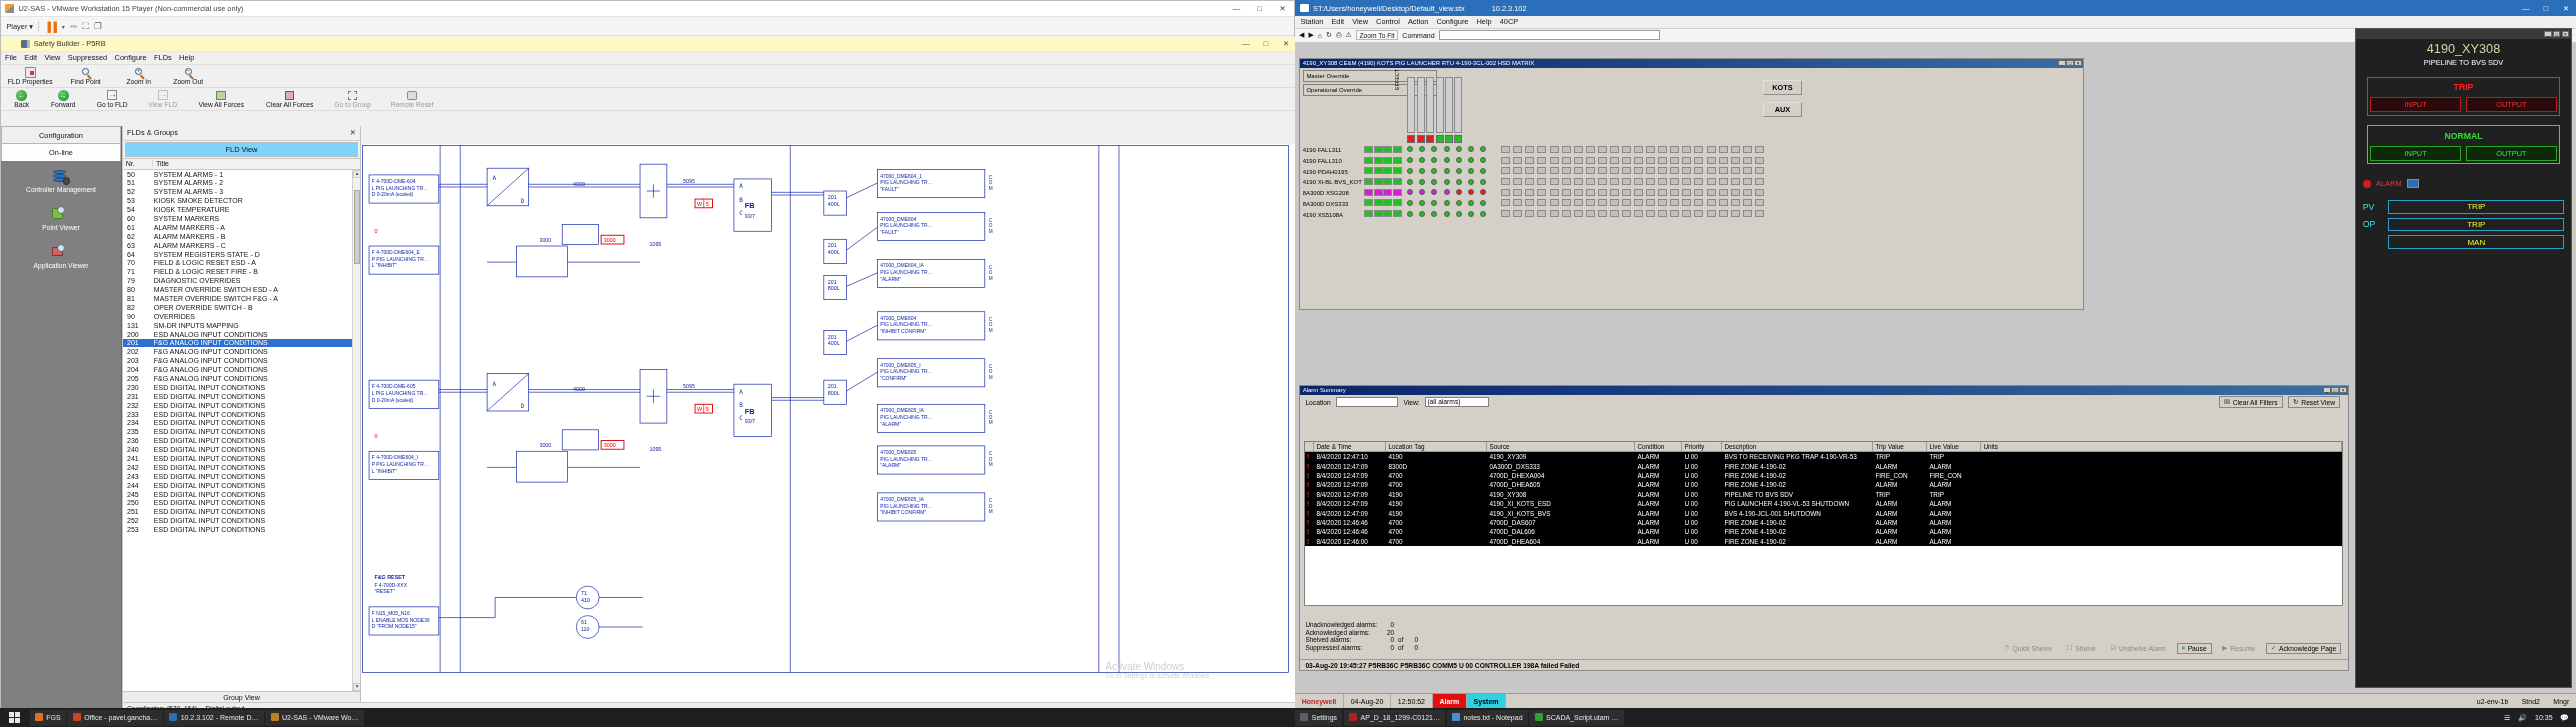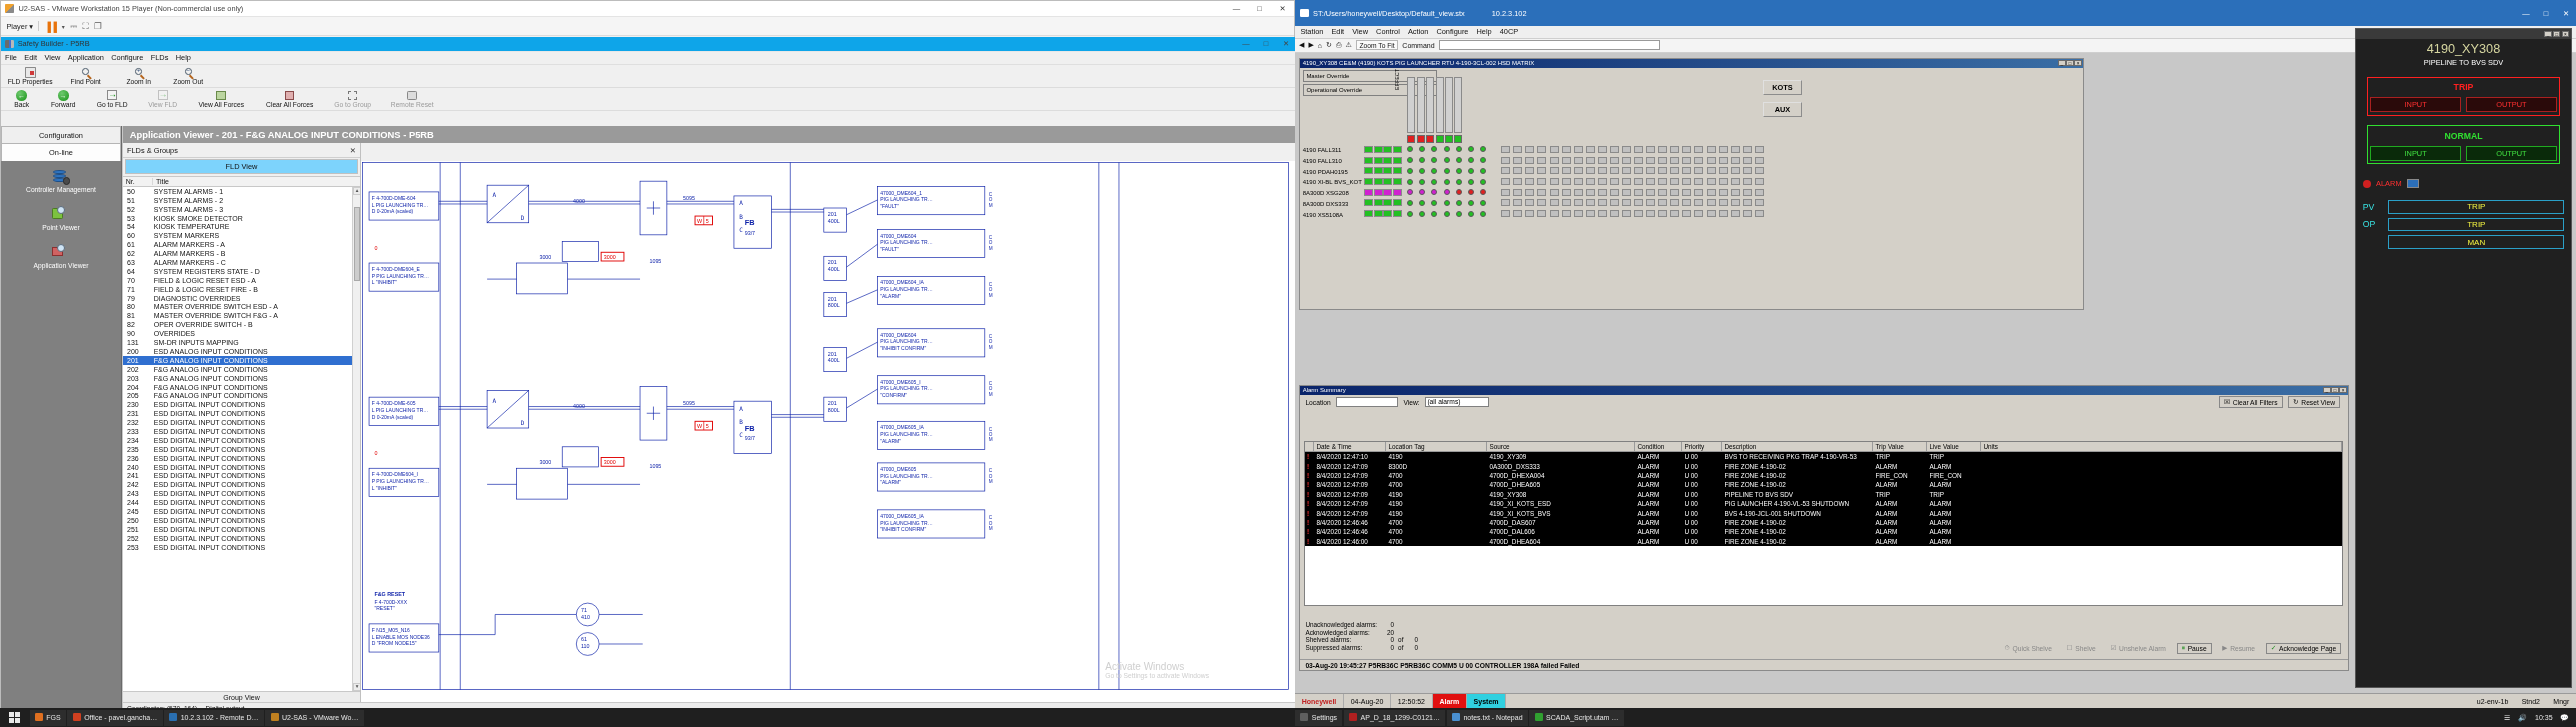--- a/index.html
+++ b/index.html
@@ -40,21 +40,21 @@
   .pl-sep { width:0.7px; height:10.7px; background:#ccc; }
   .pause-ico { color: #e8730c; font-size: 9.4px; letter-spacing: -0.7px; font-weight: bold;}
   .pl-ico { font-size: 8.7px; color: #5a5a5a; }
 
   
   #sb-app {
     position: absolute; left: 0; top: 36px; width: 1295px; height: 676px;
     background: #f0f0f0;
   }
   #sb-title {
-    height: 14.8px; background:#0ea5e9; display:flex; align-items:center; padding-left:4px;
+    height: 14.8px; background:#fef9c3; display:flex; align-items:center; padding-left:20px;
     border-bottom:0.7px solid #e8e8e8;
   }
   #sb-title .sb-ico {
     width:8.7px;height:7.4px;margin-right:4px;border-radius:1.3px;
     background:linear-gradient(90deg,#6b6b6b 0 40%, #3f6fd0 40% 70%, #b8b8b8 70% 100%);
   }
   #sb-title .t { font-size:7.4px; color:#333; }
   #sb-title .wctrl { margin-left:auto; display:flex; }
   #sb-title .wctrl span { width:20px;text-align:center;font-size:7.4px;color:#444; }
 
@@ -151,21 +151,21 @@
   #diagram { flex:1; background:#ffffff; position:relative; overflow:hidden;margin-top:18px; }
   #diagram svg { position:absolute; left:0; top:0; }
   .wm { position:absolute; right:87px; bottom:23px; text-align:left; color:#cfcfcf;}
   .wm .l1{font-size:10px;} .wm .l2{font-size:6.7px;}
 
   #sb-status { height:10.7px; background:#ececec; border-top:0.7px solid #c8c8c8; display:flex; align-items:center;
                font-size:6.7px; color:#111; padding:0 4px;}
 
   
   #scada { position:absolute; left:1295px; top:0; width:1281px; height:708px; background:#c8c8c8; }
-  #sc-title { height:26px; background:#2b6fba; color:#fff; display:flex; align-items:center; padding-left:5.4px; }
+  #sc-title { height:16px; background:#2b6fba; color:#fff; display:flex; align-items:center; padding-left:5.4px; }
   #sc-title .ico{width:8.7px;height:8.7px;background:#fff;margin-right:4px;border-radius:1.3px;}
   #sc-title .t{font-size:7.4px;}
   #sc-title .w{margin-left:auto;display:flex;}
   #sc-title .w span{width:20px;text-align:center;font-size:7.4px;}
   #sc-menu { height:12.7px; background:#efefef; display:flex;align-items:center;gap:8px;padding-left:5.4px;
              border-bottom:0.7px solid #cfcfcf; font-size:7.4px; color:#111;}
   #sc-tool { height:14px; background:#f4f4f4; display:flex; align-items:center; gap:4px; padding-left:4px;
              border-bottom:0.7px solid #cfcfcf; font-size:7px; color:#111;}
   .sc-tbtn { border:0.7px solid #b6b6b6; background:#fafafa; padding:0.7px 2.7px; font-size:6.7px; }
   .sc-input { border:0.7px solid #9a9a9a; background:#fff; height:10px; width:221px; }
@@ -304,21 +304,21 @@
         <span>—</span>
         <span>□</span>
         <span>✕</span>
       </div>
     </div>
 
     <div id="sb-menu">
       <div class="mi">File</div>
       <div class="mi">Edit</div>
       <div class="mi">View</div>
-      <div class="mi">Application</div>
+      <div class="mi">Suppressed</div>
       <div class="mi">Configure</div>
       <div class="mi">FLDs</div>
       <div class="mi">Help</div>
     </div>
 
     <div id="sb-toolbar1">
       <div class="tb-item">
         <div class="tb-ico ico-doc"></div>
         <div class="lbl">FLD Properties</div>
       </div>
@@ -413,21 +413,20 @@
               <div class="ico-av">
                   <div class="m"></div>
                 </div>
             </div>
             <div class="lbl">Application Viewer</div>
           </div>
         </div>
       </div>
 
       <div id="app-viewer">
-        <div id="av-title">Application Viewer - 201 - F&amp;G ANALOG INPUT CONDITIONS - P5RB</div>
         <div id="av-inner">
 
           <div id="fld-panel">
             <div class="hdr">
               <span>FLDs &amp; Groups</span>
               <span class="x">✕</span>
             </div>
             <div class="sub">
               <span>FLD View</span>
             </div>

